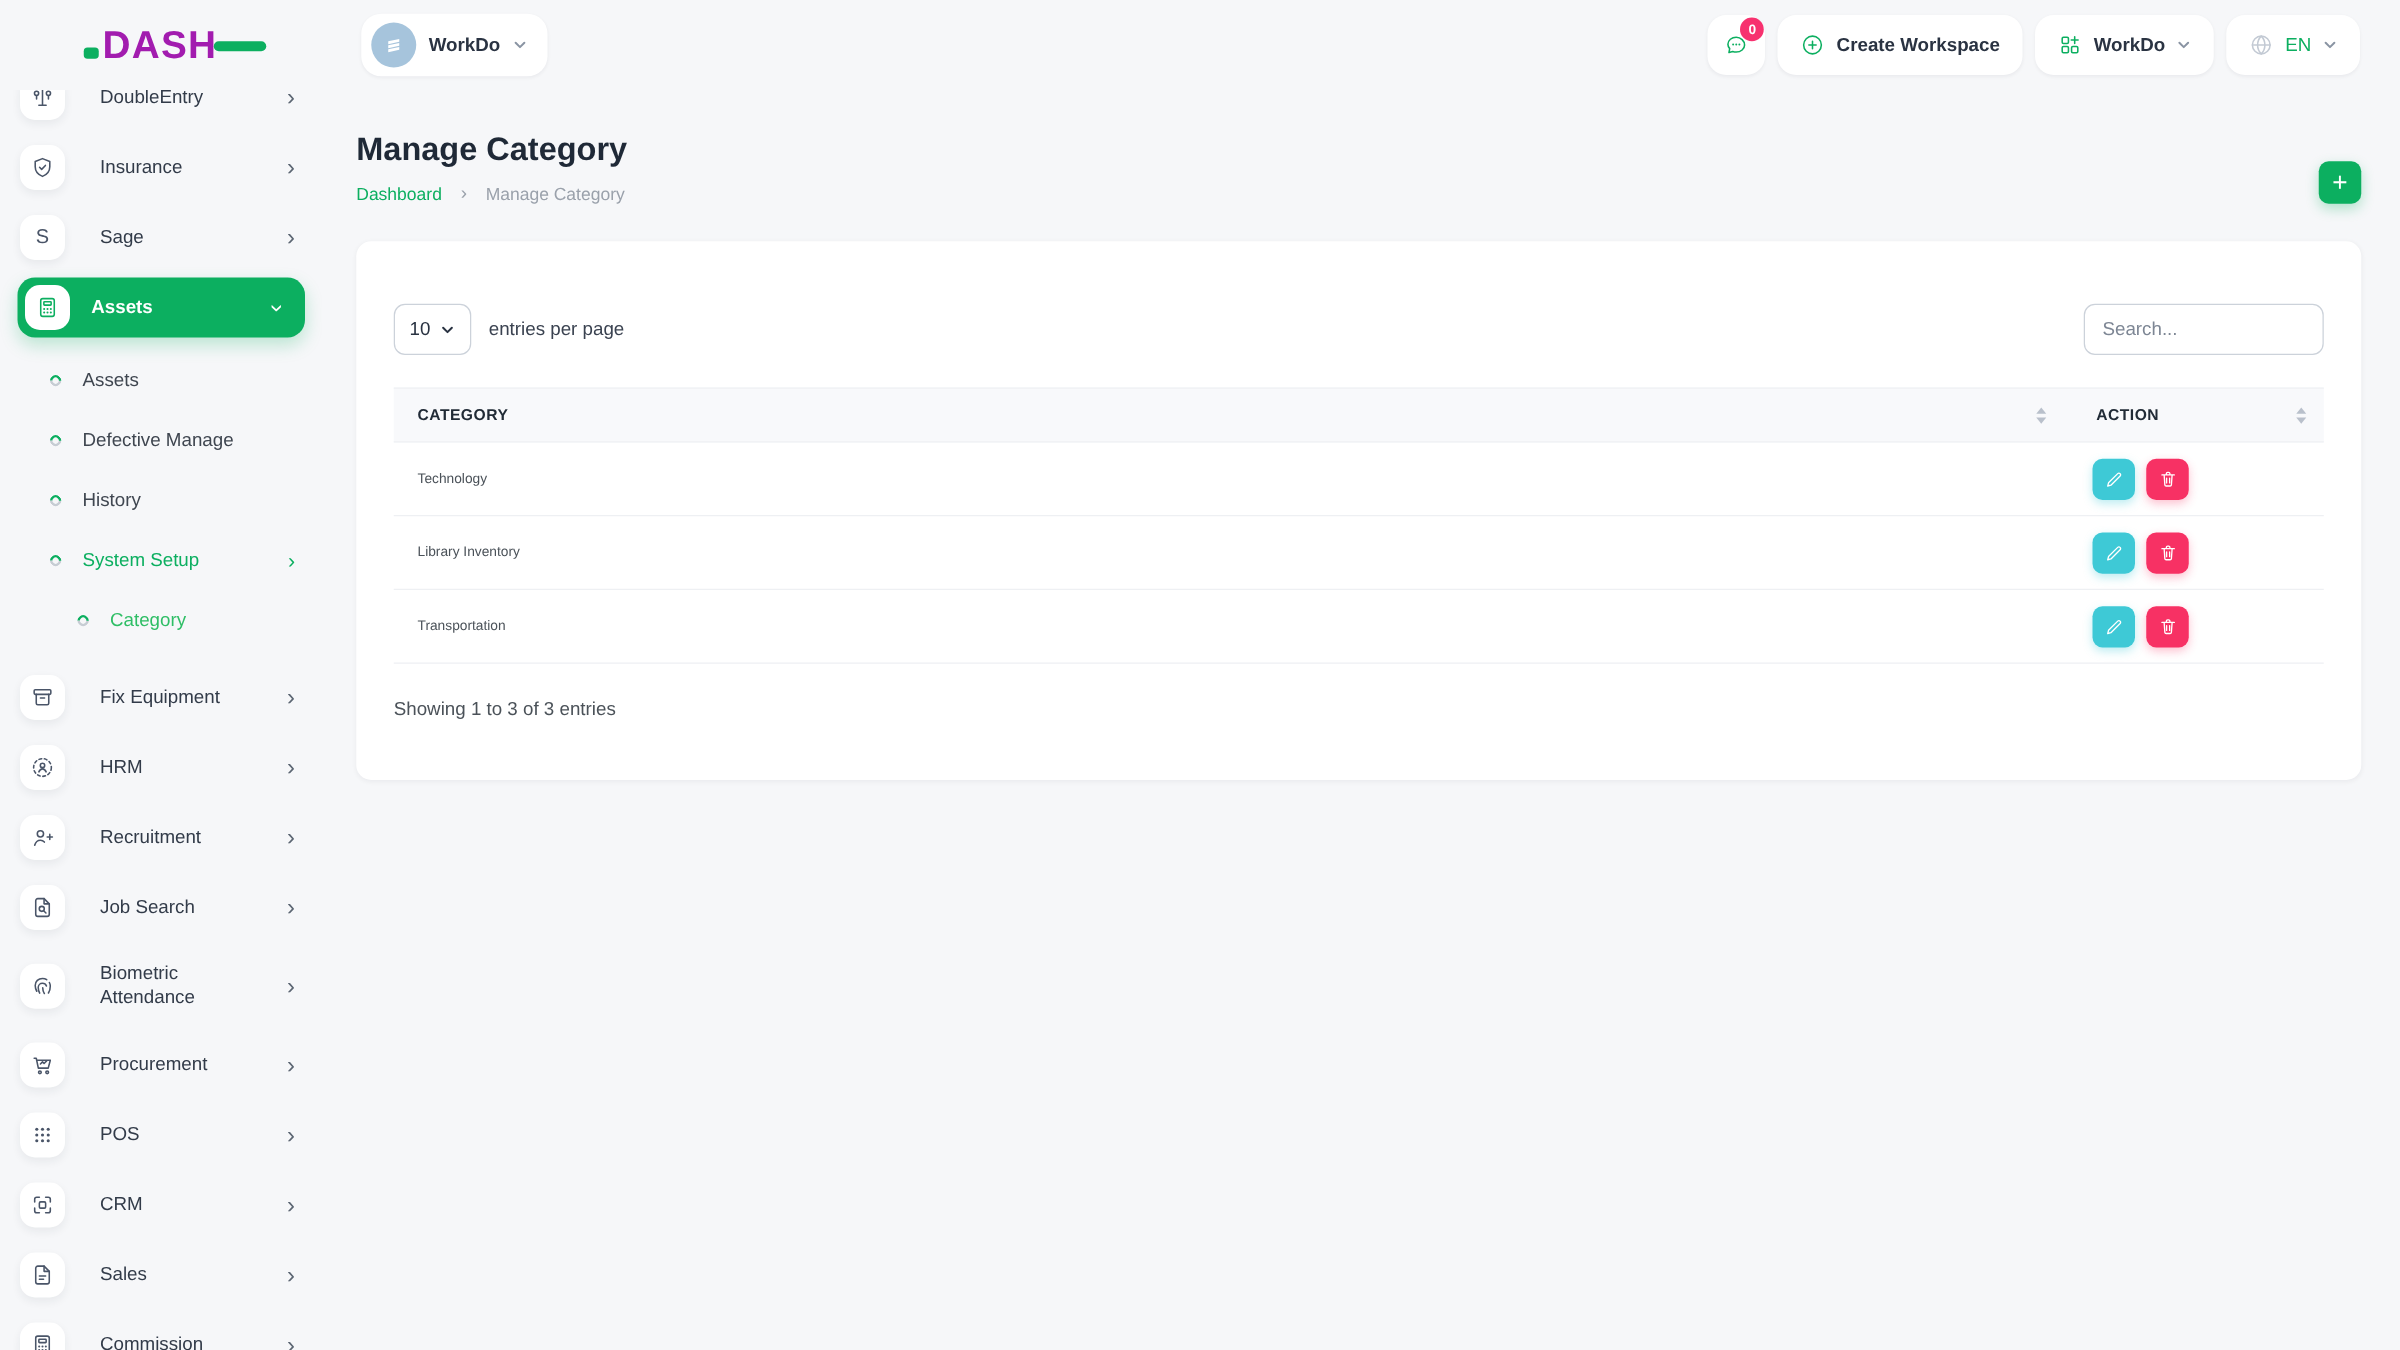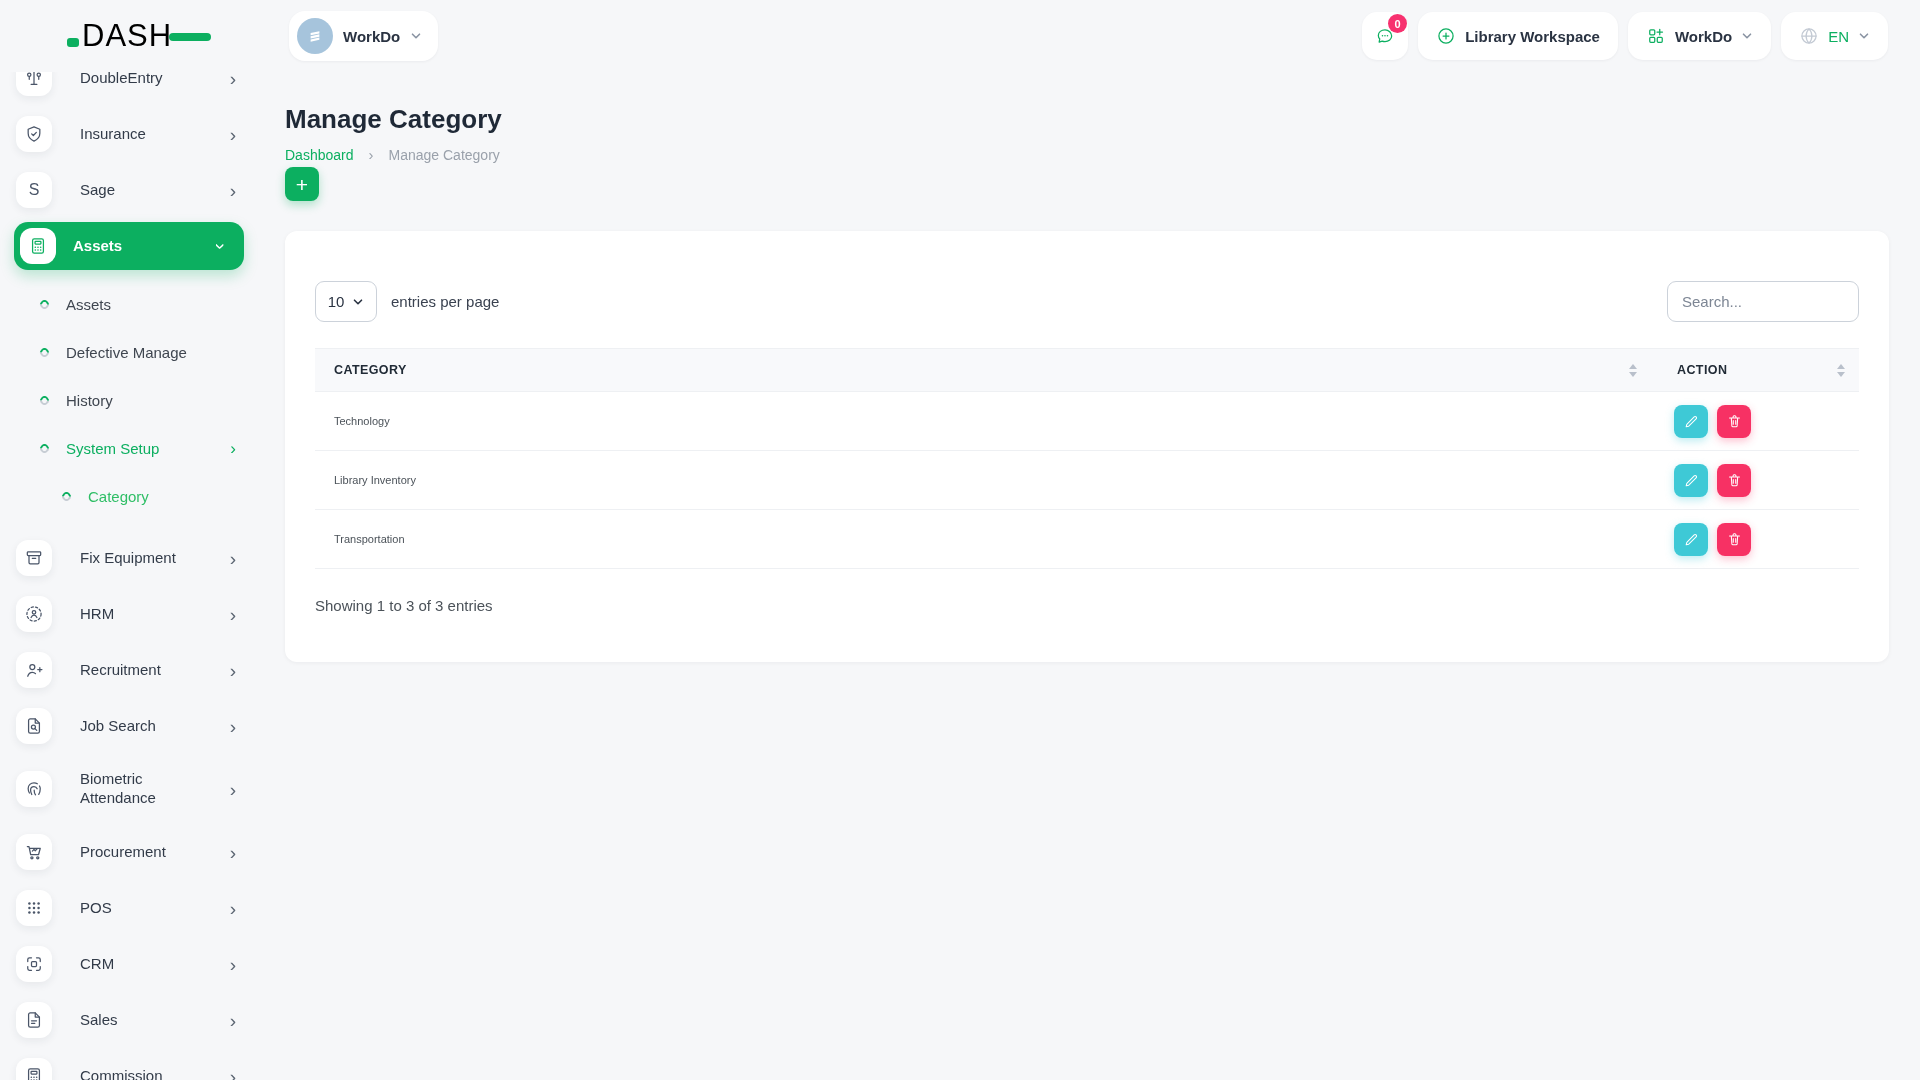--- a/index.html
+++ b/index.html
@@ -6,21 +6,21 @@
   html,body { width:1920px; height:1080px; overflow:hidden; }
   body { background:#f6f7f9; font-family:"Liberation Sans", sans-serif; color:#344054; }
 
   svg.ic { width:20px; height:20px; fill:none; stroke:currentColor; stroke-width:1.5; stroke-linecap:round; stroke-linejoin:round; display:block; }
   svg.chev { width:12px; height:12px; fill:none; stroke:currentColor; stroke-width:1.6; stroke-linecap:round; stroke-linejoin:round; }
 
   
   .top-header { position:absolute; top:0; left:0; width:100%; height:72px; display:flex; align-items:center; padding:0 32px 0 67px; }
   .logo { display:flex; align-items:flex-end; gap:3px; width:160px; cursor:pointer; }
   .logo-dot { width:12px; height:9px; border-radius:3px; background:#0caf60; margin-bottom:4px; }
-  .logo-text { font-size:31px; font-weight:400; letter-spacing:1px; color:#000000; line-height:0.95; font-style:normal; }
+  .logo-text { font-size:31px; font-weight:700; letter-spacing:1px; color:#a21caf; line-height:0.95; font-style:normal; }
   .logo-dash { width:42px; height:8px; border-radius:4px; background:#0caf60; margin-bottom:10px; margin-left:-6px; }
   .ws-pill { margin-left:62px; background:#fff; border-radius:16px; height:50px; display:flex; align-items:center; gap:10px; padding:0 16px 0 8px; box-shadow:0 1px 3px rgba(16,24,40,.05); cursor:pointer; }
   .ws-avatar { width:36px; height:36px; border-radius:50%; background:#a6c4dc; display:flex; align-items:center; justify-content:center; }
   .ws-avatar svg { width:22px; height:22px; }
   .ws-name { font-size:15px; font-weight:600; color:#2a3342; }
   .hdr-right { margin-left:auto; display:flex; align-items:center; gap:10px; }
   .pill { background:#fff; border-radius:15px; height:48px; display:flex; align-items:center; gap:9px; padding:0 18px; font-size:15px; font-weight:600; color:#2a3342; box-shadow:0 1px 3px rgba(16,24,40,.05); cursor:pointer; border:none; }
   .pill .green { color:#0caf60; }
   .pill .gray { color:#c3cad4; }
   .chev-gray { color:#8a94a3; }
@@ -45,21 +45,21 @@
   .dot { width:9px; height:9px; border-radius:50%; border:2.5px solid #c7cdd4; border-top-color:#0caf60; border-right-color:#0caf60; transform:rotate(-45deg); margin-left:24px; flex:0 0 9px; }
   .sub-lb { margin-left:17px; font-size:15px; color:#3f4650; }
   .sub-item .s-ch { font-size:17px; }
   .sub-item.green .sub-lb { color:#0caf60; }
   .sub-item.green .s-ch { color:#0caf60; }
   .sub-item.lvl2 .dot { margin-left:46px; }
   .sub-item.lvl2 .sub-lb { color:#2fbe66; }
 
   
   .main { position:absolute; left:285px; top:72px; right:31px; }
-  .page-head { display:flex; align-items:flex-start; justify-content:space-between; padding-top:32px;flex-direction:column; }
+  .page-head { display:flex; align-items:flex-end; justify-content:space-between; padding-top:32px; }
   .page-title { font-size:26px; font-weight:700; color:#1f2937; }
   .crumbs { display:flex; align-items:center; gap:15px; margin-top:11px; font-size:14px; }
   .crumb-home { color:#0caf60; text-decoration:none; cursor:pointer; }
   .crumb-sep { color:#9aa1ab; font-size:15px; }
   .crumb-cur { color:#9aa1ab; }
   .add-btn { width:34px; height:34px; border:none; border-radius:8px; background:#0caf60; color:#fff; font-size:21px; font-weight:400; line-height:1; display:flex; align-items:center; justify-content:center; cursor:pointer; margin-top:4px; box-shadow:0 4px 10px rgba(12,175,96,.3); }
 
   .card { margin-top:30px; background:#fff; border-radius:12px; padding:30px; box-shadow:0 1px 4px rgba(16,24,40,.05); }
   .controls { display:flex; align-items:center; justify-content:space-between; margin-top:20px; }
   .left-controls { display:flex; align-items:center; gap:14px; }
@@ -123,21 +123,21 @@
           </g>
       </svg>
       <span class="msg-badge">0</span>
     </button>
 
     <button class="pill">
       <svg class="ic green" viewBox="0 0 24 24">
           <circle cx="12" cy="12" r="8.5"></circle>
           <path d="M12 8.5v7M8.5 12h7"></path>
         </svg>
-      <span>Library Workspace</span>
+      <span>Create Workspace</span>
     </button>
 
     <button class="pill">
       <svg class="ic green" viewBox="0 0 24 24">
         <rect x="4.5" y="4.5" width="6" height="6" rx="1.2"></rect>
           <rect x="4.5" y="13.5" width="6" height="6" rx="1.2"></rect>
           <rect x="13.5" y="13.5" width="6" height="6" rx="1.2"></rect>
           <path d="M16.5 4v6.5M13.2 7.2h6.6"></path>
       </svg>
       <span>WorkDo</span>

